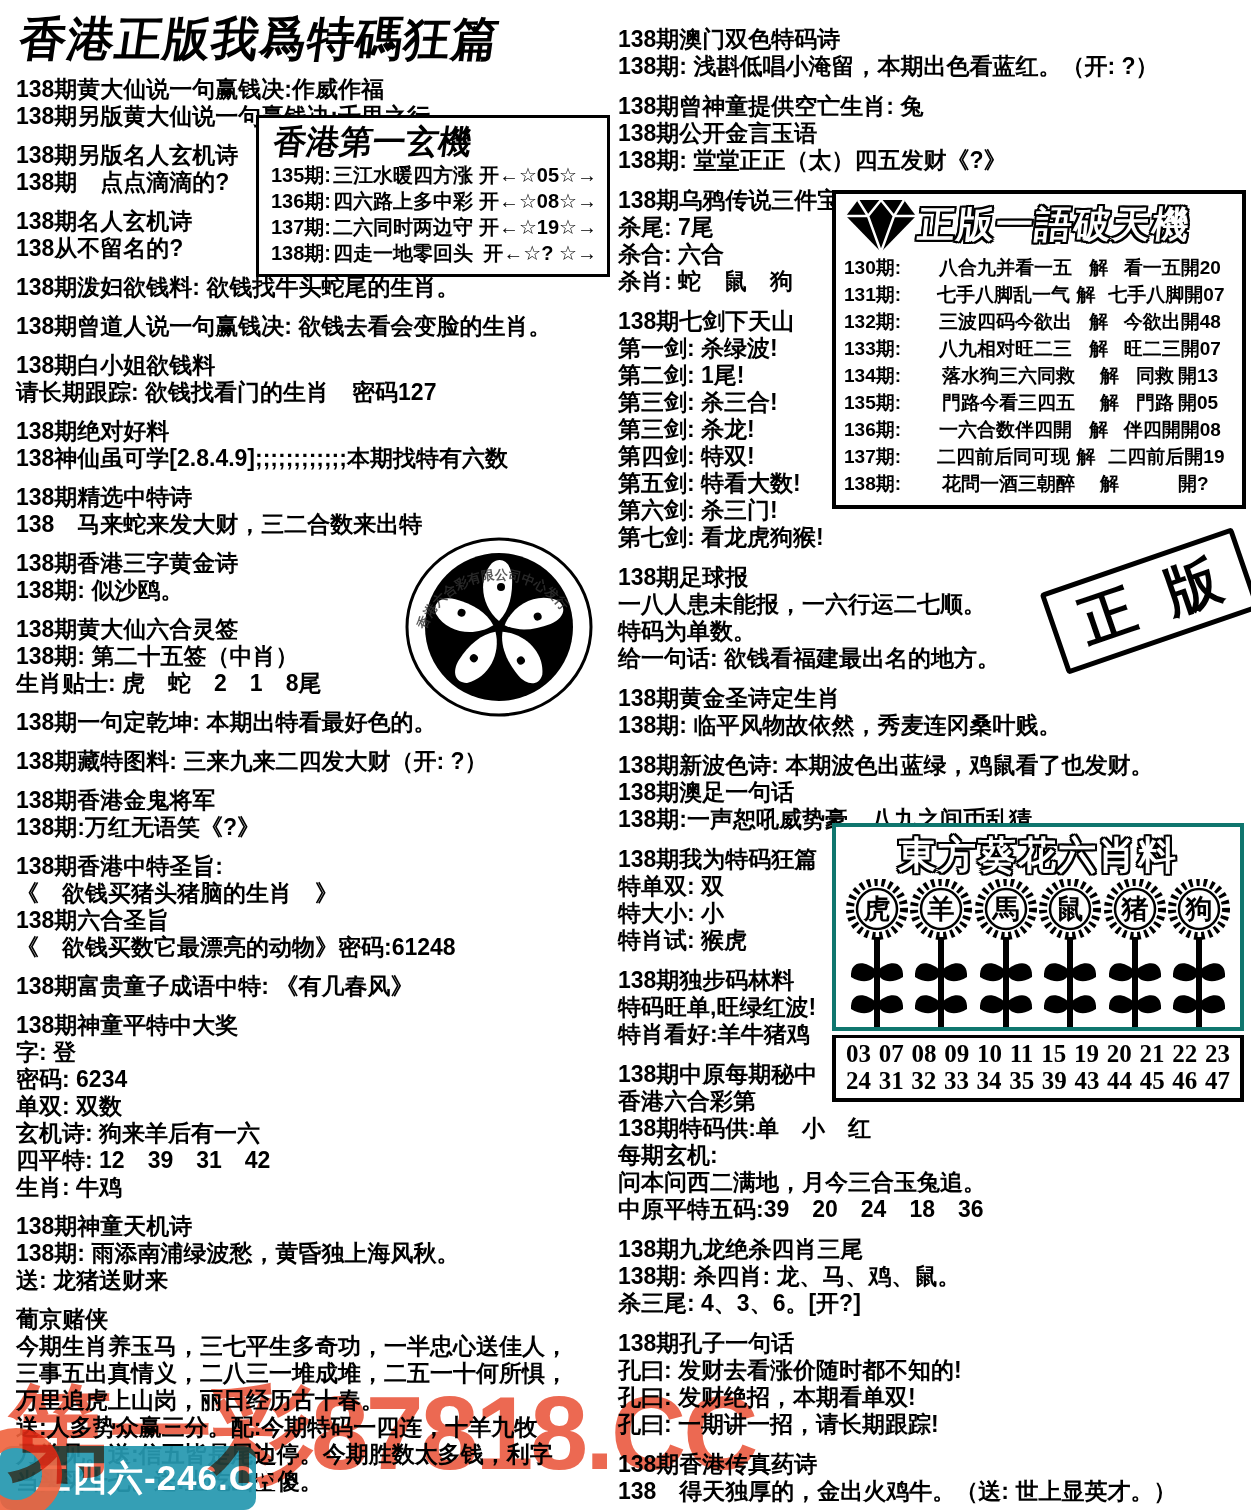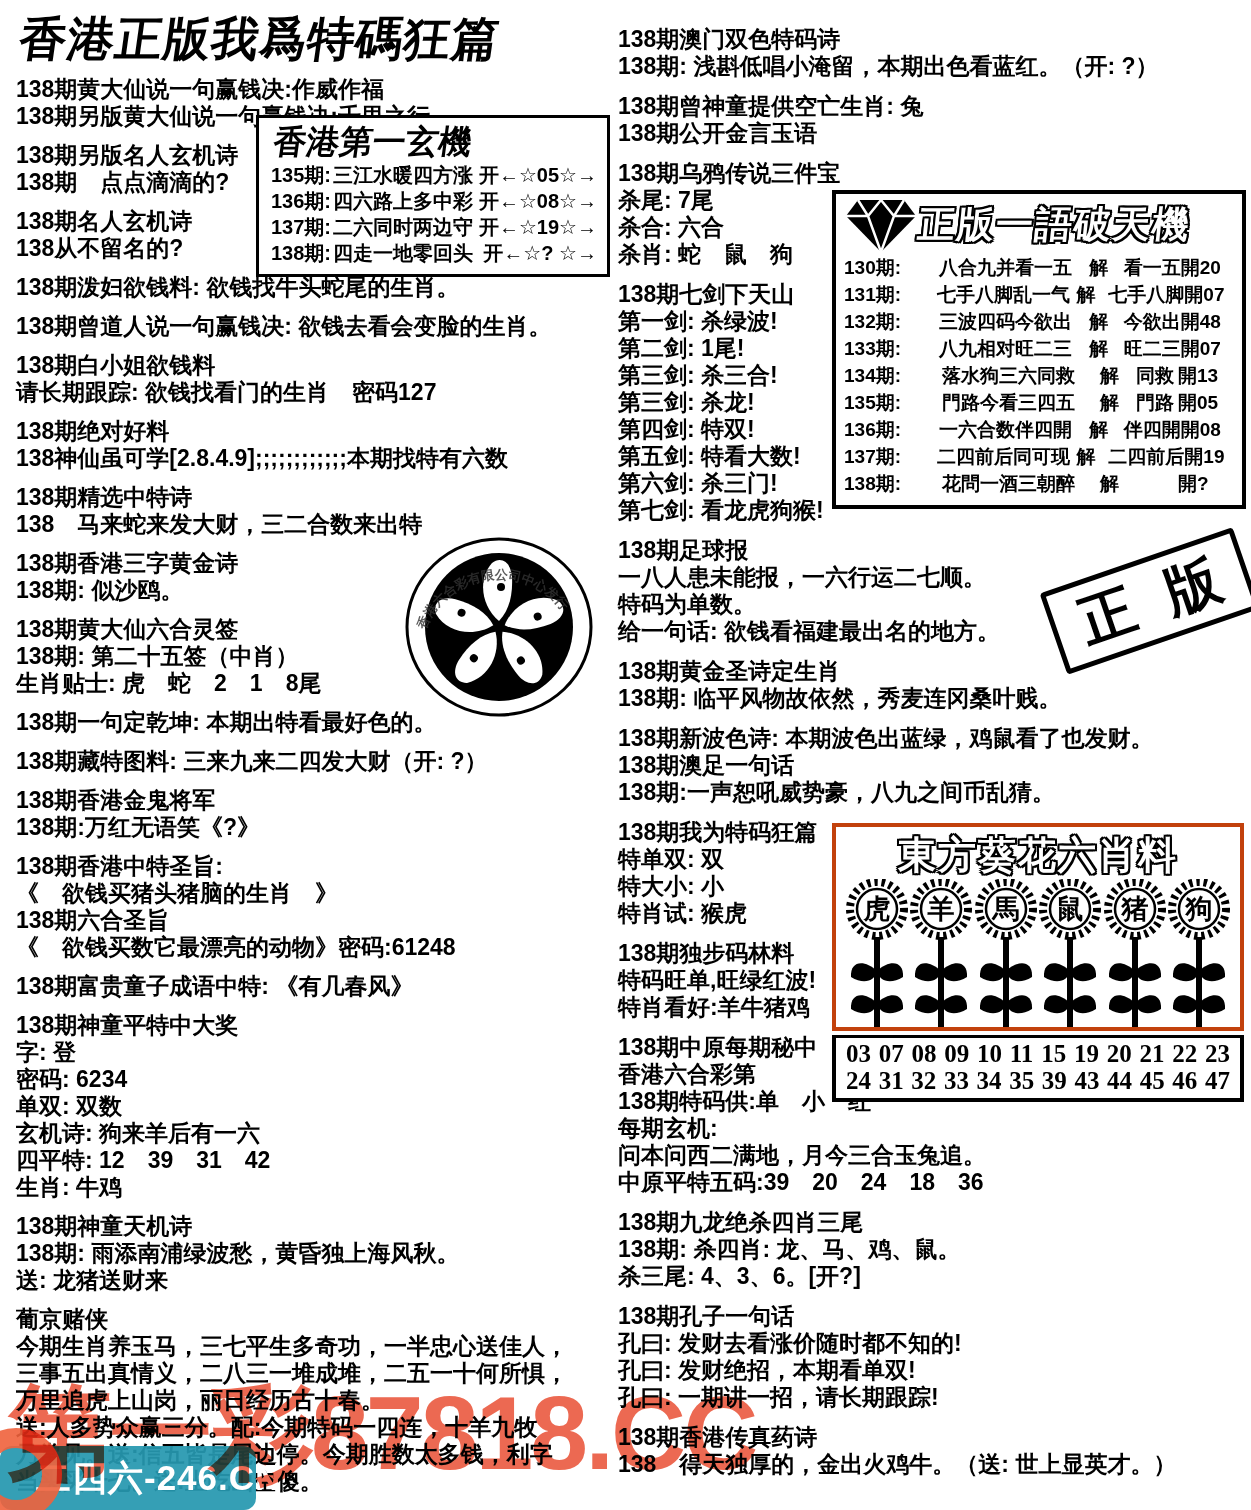--- a/index.html
+++ b/index.html
@@ -56,21 +56,21 @@
   
   .stamp{
     position:absolute;left:1048px;top:558px;z-index:5;background:#fff;
     border:5px solid #000;border-radius:4px;padding:6px 24px;
     transform:rotate(-19deg);display:flex;gap:34px;
   }
   .stamp span{font-size:56px;line-height:64px;font-weight:900;}
 
   
   .sun-box{position:absolute;left:832px;top:823px;width:412px;z-index:5;box-sizing:border-box;}
-  .sun-main{border:4px solid #c2410c;background:#fff;padding:4px 6px 0 6px;}
+  .sun-main{border:4px solid #0f766e;background:#fff;padding:4px 6px 0 6px;}
   .sun-title{font-size:38px;line-height:48px;text-align:center;letter-spacing:2px;white-space:nowrap;}
   .flowers{display:flex;justify-content:space-between;padding:0 4px;}
   .sun-nums{border:4px solid #000;border-top-width:3px;margin-top:4px;background:#fff;padding:2px 10px 4px 10px;}
   .num-row{display:flex;justify-content:space-between;font-size:25px;line-height:27px;font-family:Liberation Serif, serif;}
 
   
   .watermark{
     position:absolute;left:8px;top:1378px;z-index:30;white-space:nowrap;
     font-size:104px;line-height:110px;font-weight:900;letter-spacing:-3px;
     color:#e94f33;opacity:.85;mix-blend-mode:multiply;
@@ -288,20 +288,21 @@
             </div>
         </div>
 
         <div class="block">
           <div>
 
               <div class="line">138期曾神童提供空亡生肖: 兔</div>
 
               <div class="line">138期公开金言玉语</div>
 
+              <div class="line">138期: 堂堂正正（太）四五发财《?》</div>
             </div>
         </div>
 
         <div class="block">
           <div>
 
               <div class="line">138期乌鸦传说三件宝</div>
 
               <div class="line">杀尾: 7尾</div>
 

